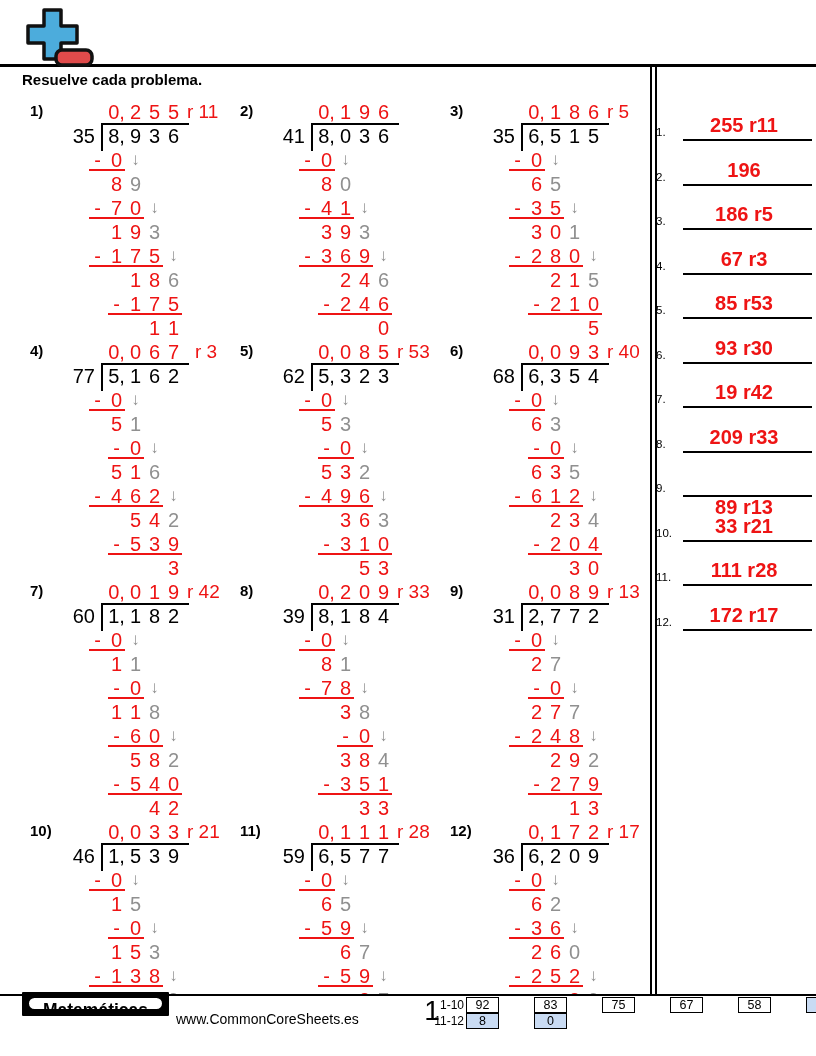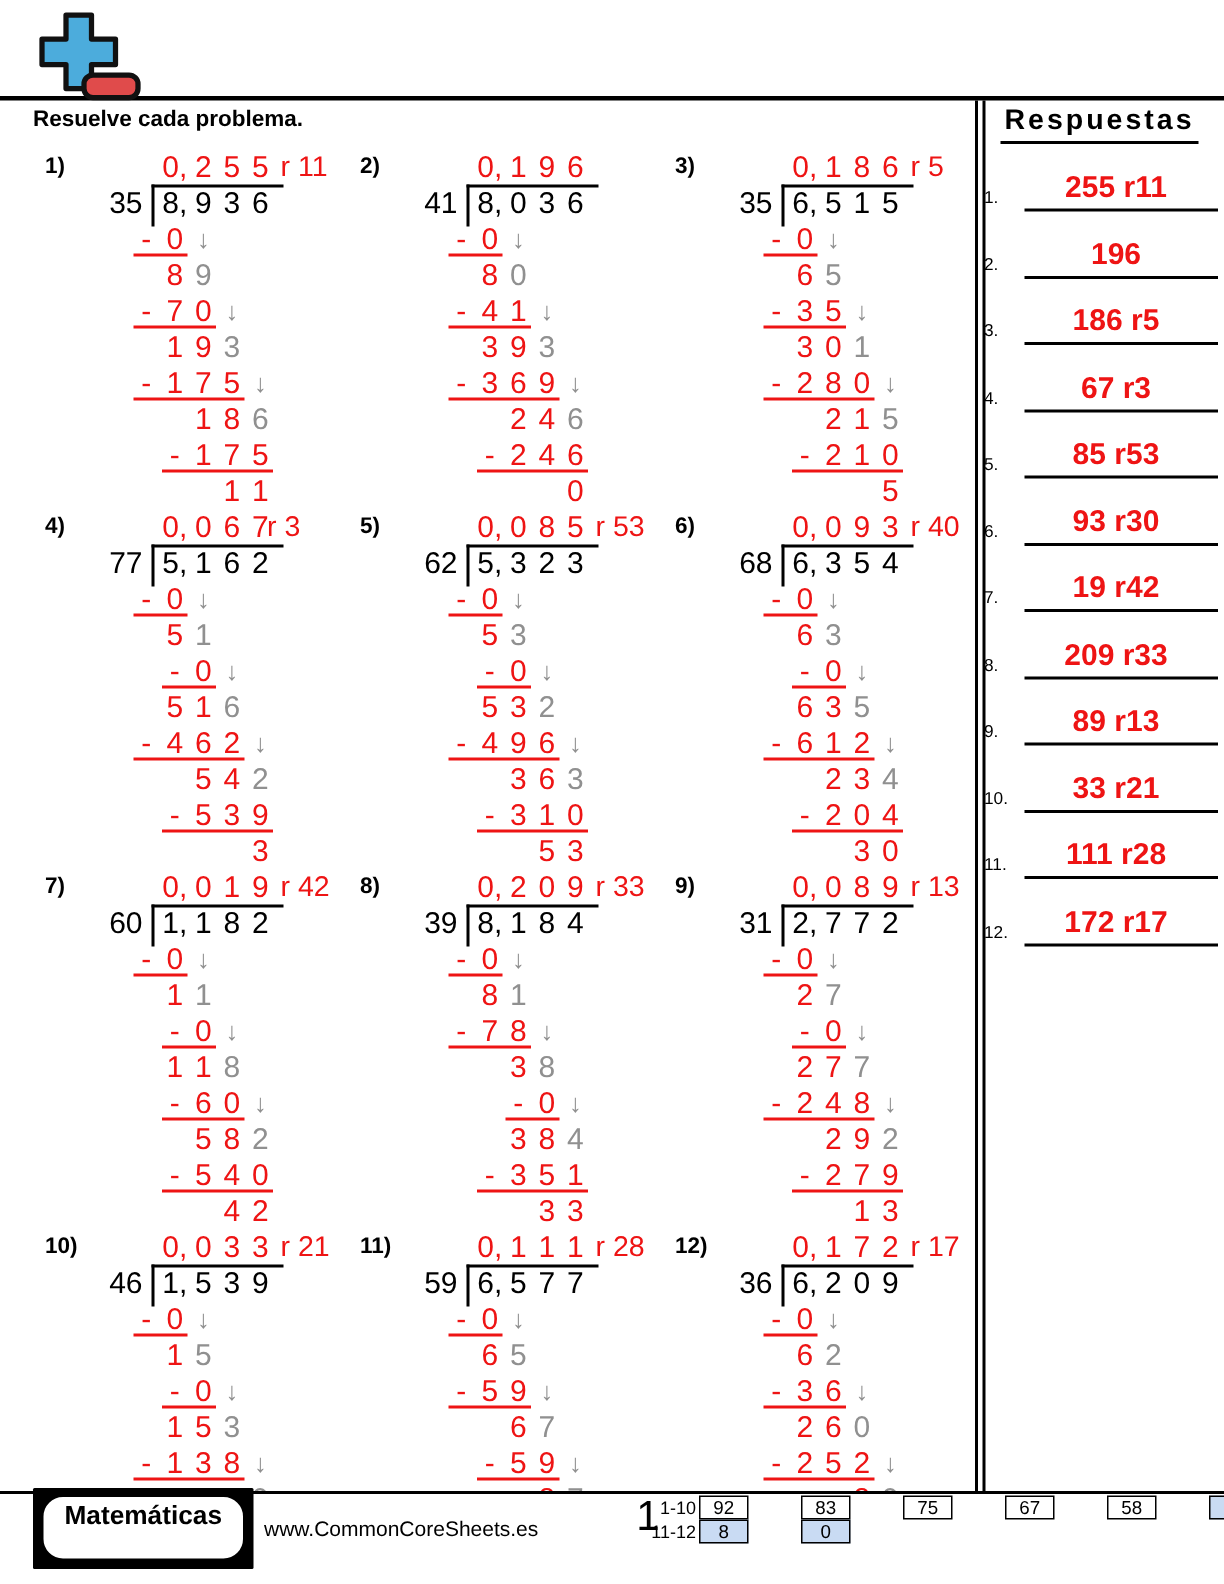--- a/index.html
+++ b/index.html
@@ -28,21 +28,21 @@
   .answers-title{position:absolute;left:652px;top:70px;width:162px;text-align:center;z-index:2;}
   .answers-title span{display:inline-block;font-size:19px;font-weight:bold;letter-spacing:2px;
         border-bottom:2px solid #000;padding:0 3px 2px 3px;}
   .ans-num{position:absolute;left:656px;width:24px;font-size:11.5px;z-index:2;}
   .ans-line{position:absolute;left:683px;width:129px;height:2px;background:#000;z-index:2;}
   .ans-val{position:absolute;left:674px;width:140px;text-align:center;font-size:20px;font-weight:bold;
         color:var(--red);z-index:2;}
   
   .footer-line{position:absolute;left:0;top:994px;width:816px;height:2px;background:#000;z-index:5;}
   .footer-strip{position:absolute;left:0;top:996px;width:816px;height:60px;background:#fff;z-index:5;}
-  .brand-box{position:absolute;left:22px;top:992px;width:147px;height:54px;background:#000;
+  .brand-box{position:absolute;left:22px;top:992px;width:147px;height:24px;background:#000;
         border-radius:1px;z-index:7;}
   .brand-pill{position:absolute;left:5px;top:4px;right:5px;bottom:5px;background:#fff;
         border:2.5px solid #000;border-radius:15px;text-align:center;font-size:17.5px;font-weight:bold;
         line-height:24px;}
   .url{position:absolute;left:176px;top:1011px;font-size:14px;z-index:6;}
   .page-num{position:absolute;left:412px;top:995px;width:40px;text-align:center;font-size:28px;z-index:6;}
   .score-label{position:absolute;left:384px;width:80px;text-align:right;font-size:12px;line-height:16px;z-index:6;}
   .score-row{position:absolute;left:466px;display:flex;z-index:6;gap:36px;}
   .score-cell{width:33px;height:16px;box-sizing:border-box;border:1px solid #000;margin-left:-1px;
         text-align:center;font-size:12.5px;line-height:14px;background:#fff;}
@@ -197,21 +197,21 @@
         <div class="cell" style="left: 134px; top: 192px; color: rgb(238, 20, 20);">0</div>
         <div class="sub-ul" style="left: 78px; top: 213px; width: 74px;"></div>
         <div class="cell" style="left: 134px; top: 216px; color: rgb(238, 20, 20);">5</div>
       </div>
       <div class="problem" style="left: 30px; top: 340px;">
         <div class="plabel">4)</div>
         <div class="cell" style="left: 77px; top: 0px; color: rgb(238, 20, 20);">0,</div>
         <div class="cell" style="left: 96px; top: 0px; color: rgb(238, 20, 20);">0</div>
         <div class="cell" style="left: 115px; top: 0px; color: rgb(238, 20, 20);">6</div>
         <div class="cell" style="left: 134px; top: 0px; color: rgb(238, 20, 20);">7</div>
-        <div class="qrem" style="left: 148px; top: 0px;">r 3</div>
+        <div class="qrem" style="left: 165px; top: 0px;">r 3</div>
         <div class="vinculum" style="left: 71px; top: 23px; width: 88px;"></div>
         <div class="bracket" style="left: 71px; top: 23px; height: 28px;"></div>
         <div class="divisor" style="left: 17px; top: 24px;">77</div>
         <div class="cell" style="left: 77px; top: 24px; color: rgb(0, 0, 0);">5,</div>
         <div class="cell" style="left: 96px; top: 24px; color: rgb(0, 0, 0);">1</div>
         <div class="cell" style="left: 115px; top: 24px; color: rgb(0, 0, 0);">6</div>
         <div class="cell" style="left: 134px; top: 24px; color: rgb(0, 0, 0);">2</div>
         <div class="cell" style="left: 58px; top: 48px; color: rgb(238, 20, 20);">-</div>
         <div class="cell" style="left: 77px; top: 48px; color: rgb(238, 20, 20);">0</div>
         <div class="cell arrow" style="left: 96px; top: 48px; color: rgb(144, 144, 144);">↓</div>
@@ -565,23 +565,20 @@
         <div class="cell arrow" style="left: 134px; top: 144px; color: rgb(144, 144, 144);">↓</div>
         <div class="sub-ul" style="left: 59px; top: 165px; width: 74px;"></div>
         <div class="cell" style="left: 115px; top: 168px; color: rgb(238, 20, 20);">8</div>
         <div class="cell" style="left: 134px; top: 168px; color: rgb(144, 144, 144);">9</div>
       </div>
     </div>
 
   <div class="pdiv" style="left:650px"></div>
   <div class="pdiv" style="left:655px"></div>
 
-  <div class="answers-title">
-    <span>Respuestas</span>
-  </div>
   <div id="answers">
       <div class="ans-num" style="top: 126px;">1.</div>
       <div class="ans-line" style="top: 139px;"></div>
       <div class="ans-val" style="top: 114px;">255 r11</div>
       <div class="ans-num" style="top: 170.5px;">2.</div>
       <div class="ans-line" style="top: 183.5px;"></div>
       <div class="ans-val" style="top: 158.5px;">196</div>
       <div class="ans-num" style="top: 215px;">3.</div>
       <div class="ans-line" style="top: 228px;"></div>
       <div class="ans-val" style="top: 203px;">186 r5</div>
@@ -595,21 +592,21 @@
       <div class="ans-line" style="top: 361.5px;"></div>
       <div class="ans-val" style="top: 336.5px;">93 r30</div>
       <div class="ans-num" style="top: 393px;">7.</div>
       <div class="ans-line" style="top: 406px;"></div>
       <div class="ans-val" style="top: 381px;">19 r42</div>
       <div class="ans-num" style="top: 437.5px;">8.</div>
       <div class="ans-line" style="top: 450.5px;"></div>
       <div class="ans-val" style="top: 425.5px;">209 r33</div>
       <div class="ans-num" style="top: 482px;">9.</div>
       <div class="ans-line" style="top: 495px;"></div>
-      <div class="ans-val" style="top: 470px;">89 r13</div>
+      <div class="ans-val" style="top: 496px;">89 r13</div>
       <div class="ans-num" style="top: 526.5px;">10.</div>
       <div class="ans-line" style="top: 539.5px;"></div>
       <div class="ans-val" style="top: 514.5px;">33 r21</div>
       <div class="ans-num" style="top: 571px;">11.</div>
       <div class="ans-line" style="top: 584px;"></div>
       <div class="ans-val" style="top: 559px;">111 r28</div>
       <div class="ans-num" style="top: 615.5px;">12.</div>
       <div class="ans-line" style="top: 628.5px;"></div>
       <div class="ans-val" style="top: 603.5px;">172 r17</div>
     </div>

